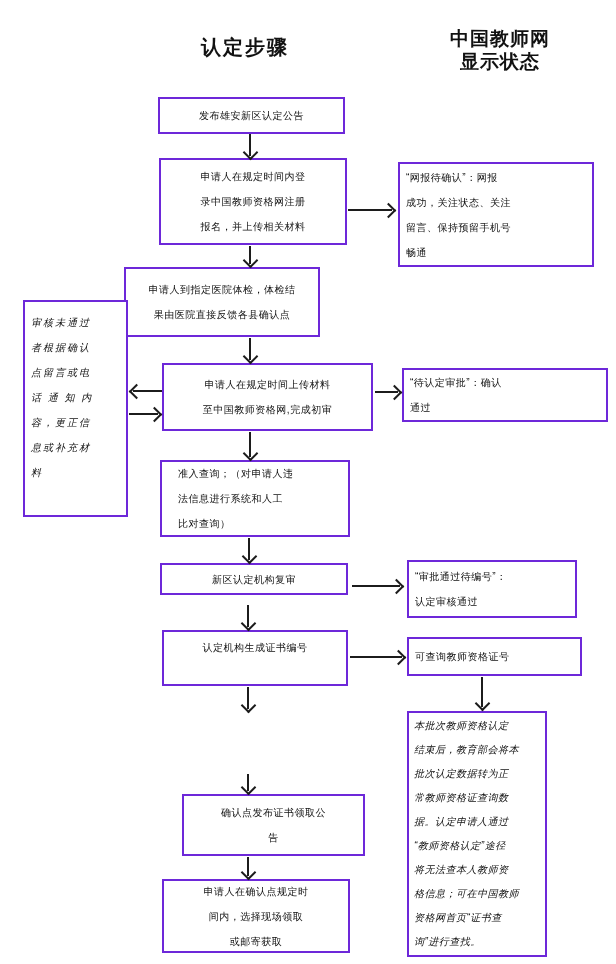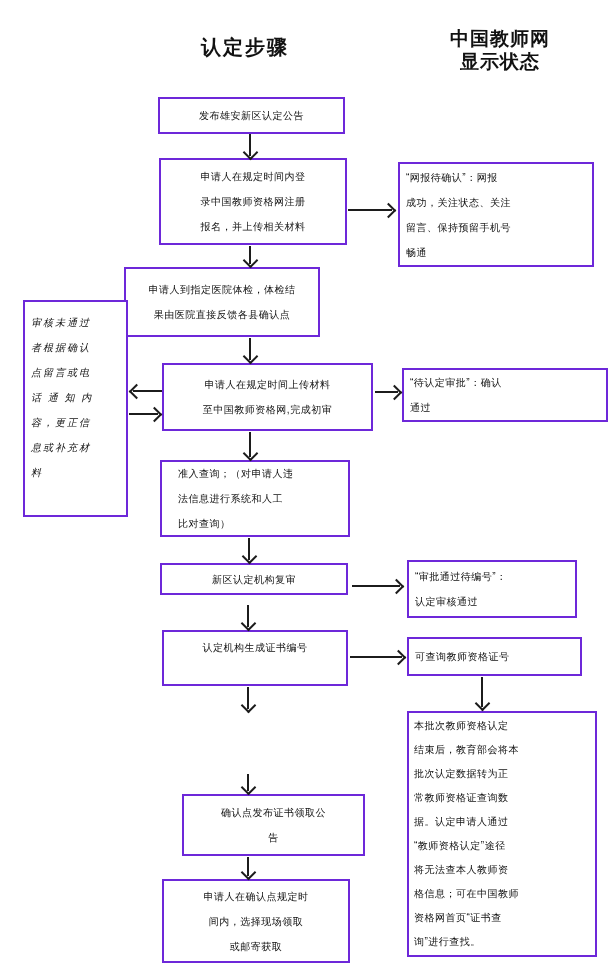--- a/index.html
+++ b/index.html
@@ -24,27 +24,27 @@
   .box.at{align-items:flex-start;}
   #b1{left:158px;top:97px;width:187px;height:37px;}
   #b2{left:159px;top:158px;width:188px;height:87px;}
   #b3{left:124px;top:267px;width:196px;height:70px;}
   #b4{left:162px;top:363px;width:211px;height:68px;}
   #b5{left:160px;top:460px;width:190px;height:77px;padding-left:16px;}
   #b6{left:160px;top:563px;width:188px;height:32px;}
   #b7{left:162px;top:630px;width:186px;height:56px;}
   #b8{left:162px;top:712px;width:186px;height:61px;}
   #b9{left:182px;top:794px;width:183px;height:62px;}
-  #b10{left:162px;top:879px;width:188px;height:84px;text-align:center;}
+  #b10{left:162px;top:879px;width:188px;height:74px;text-align:center;}
   #side{left:23px;top:300px;width:105px;height:217px;letter-spacing:2px;align-items:flex-start;padding-top:8px;font-style:italic;}
   #r1{left:398px;top:162px;width:196px;height:105px;}
   #r2{left:402px;top:368px;width:206px;height:54px;}
   #r3{left:407px;top:560px;width:170px;height:58px;}
   #r4{left:407px;top:637px;width:175px;height:39px;}
-  #r5{left:407px;top:711px;width:190px;height:246px;line-height:24px;padding:7px 5px;}
+  #r5{left:407px;top:711px;width:140px;height:246px;line-height:24px;padding:7px 5px;font-style:italic;}
   
   .va{position:absolute;width:2px;background:#1c1c1c;}
   .va::after{
     content:"";position:absolute;left:-4px;bottom:-2px;width:9px;height:9px;
     border-right:2px solid #1c1c1c;border-bottom:2px solid #1c1c1c;transform:rotate(45deg);
   }
   .ha{position:absolute;height:2px;background:#1c1c1c;}
   .ha::after{
     content:"";position:absolute;right:-2px;top:-4px;width:9px;height:9px;
     border-top:2px solid #1c1c1c;border-right:2px solid #1c1c1c;transform:rotate(45deg);

